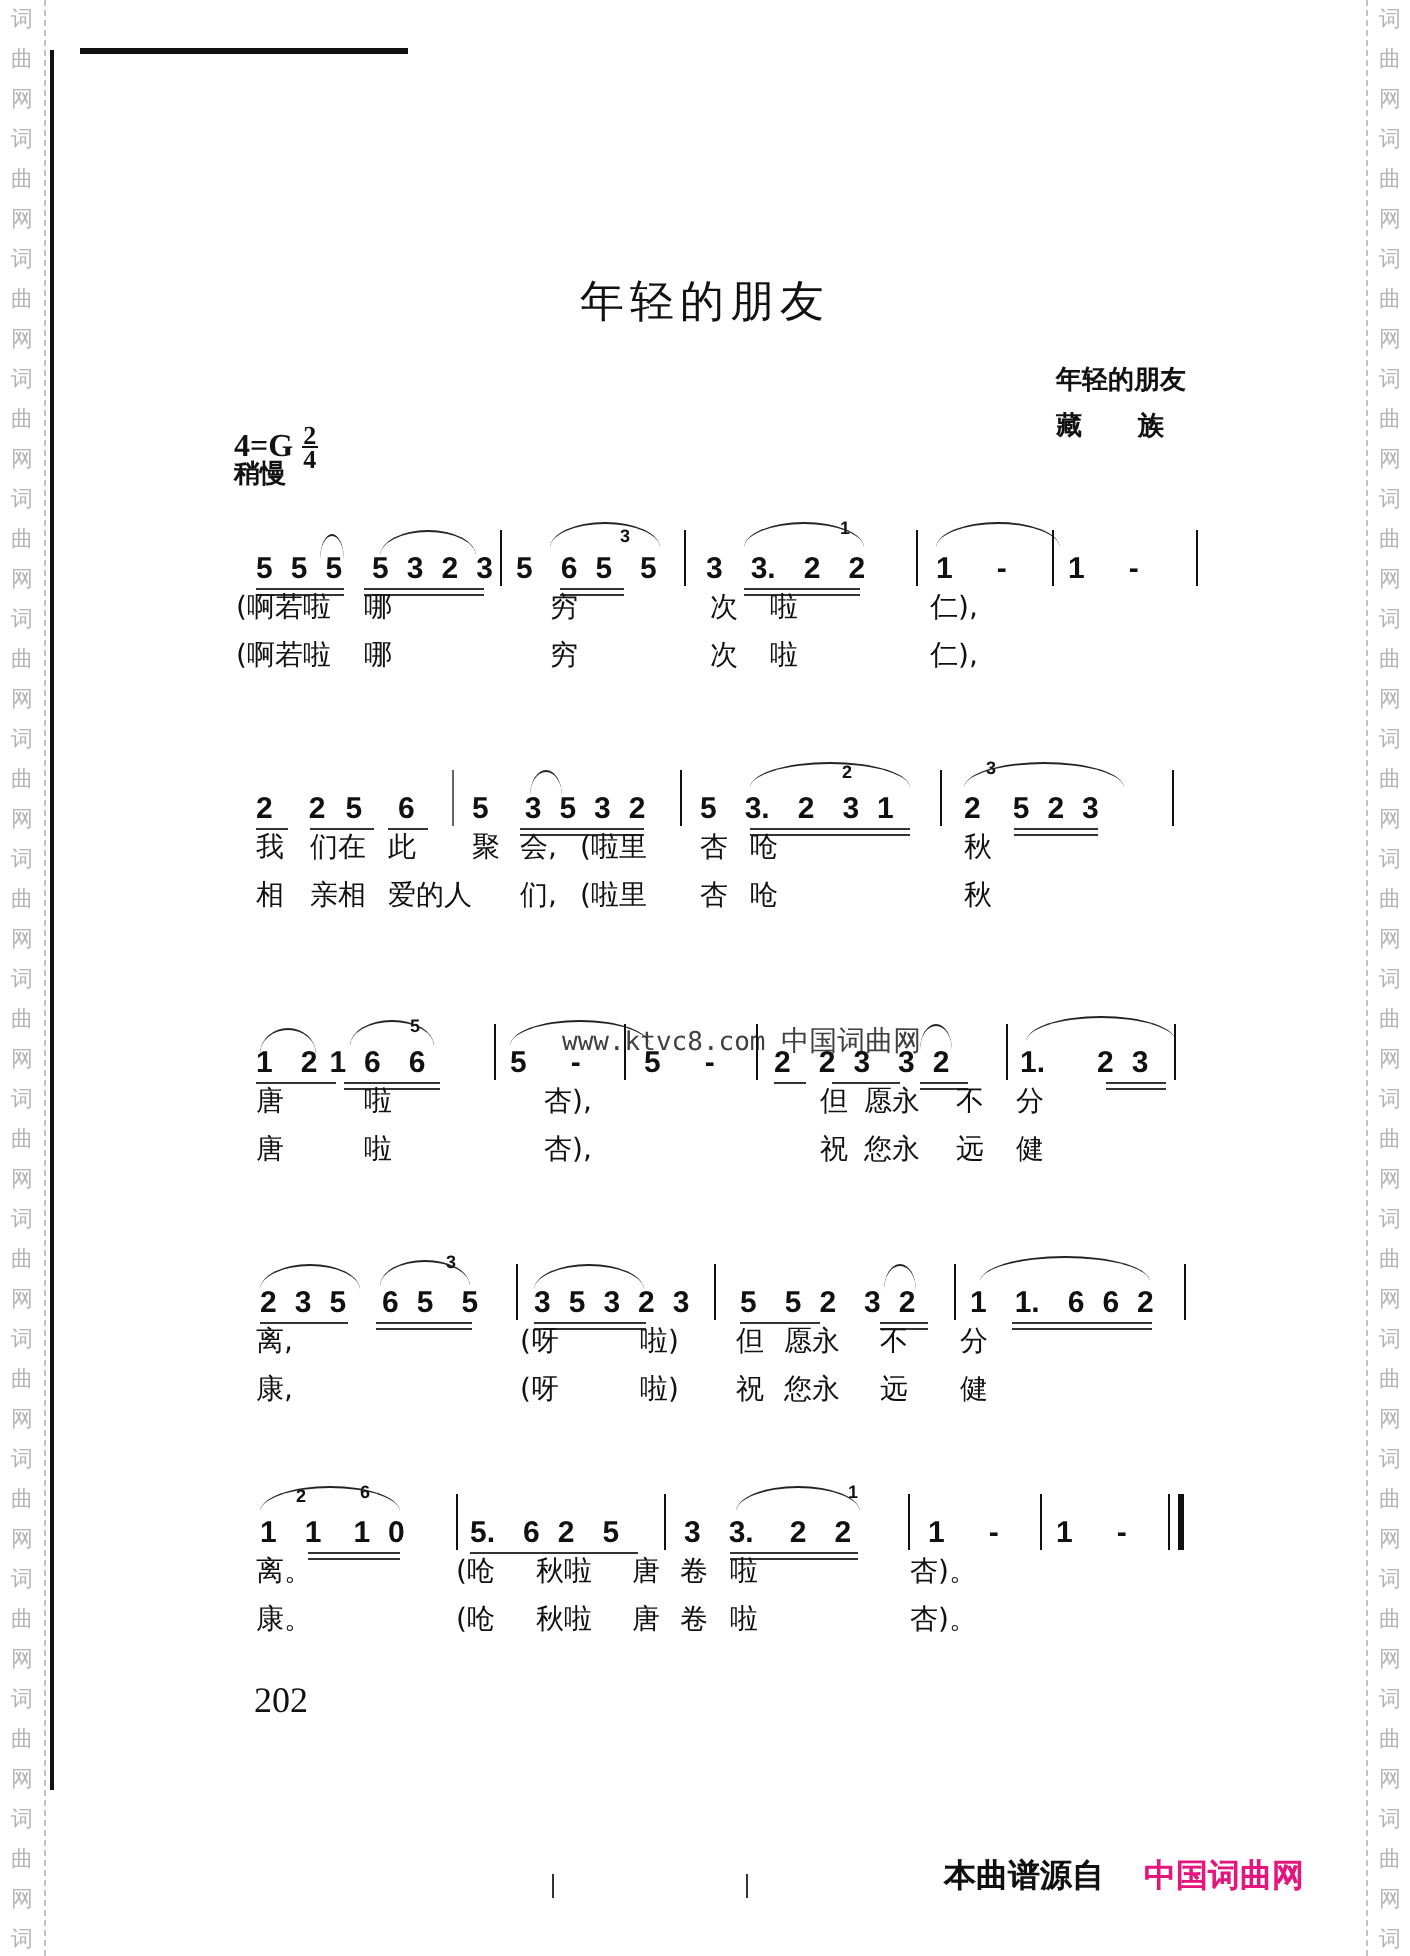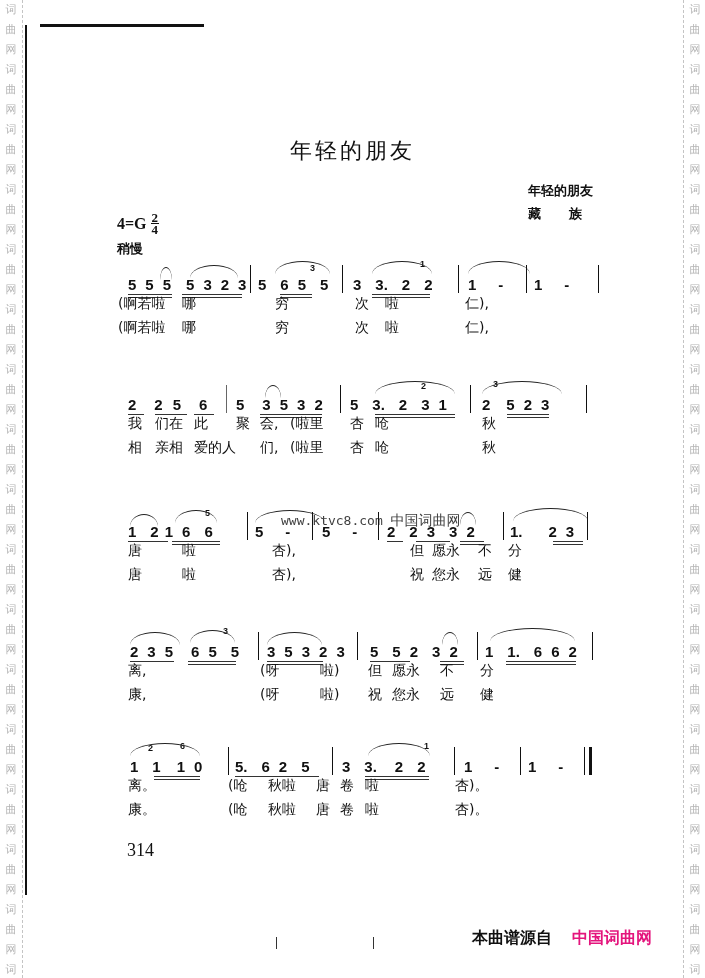--- a/index.html
+++ b/index.html
@@ -27,21 +27,21 @@
 
   .title {
     position: absolute; left: 0; width: 705px; top: 136px; text-align: center;
     font-family: "DejaVu Serif", serif; font-size: 22px; letter-spacing: 3px;
   }
   .meta { position: absolute; left: 528px; top: 179px; font-family: "DejaVu Serif", serif; font-size: 13px; font-weight: bold; line-height: 23px; }
   .meta .ethnic { letter-spacing: 28px; }
   .key { position: absolute; left: 117px; top: 212px; font-family: "Liberation Serif", serif; font-size: 16px; font-weight: bold; display: flex; align-items: center; gap: 4px; }
   .frac { display: inline-flex; flex-direction: column; align-items: center; font-size: 13px; line-height: 11px; }
   .frac span:first-child { border-bottom: 1px solid #111; padding: 0 1px; }
-  .tempo { position: absolute; left: 117px; top: 240px; font-size: 13px; font-weight: bold; }
+  .tempo { position: absolute; left: 117px; top: 228px; font-size: 13px; font-weight: bold; }
 
   .system { position: absolute; left: 110px; width: 500px; }
   .notes-row { position: relative; height: 30px; }
   .bar {
     position: absolute; display: flex; align-items: flex-end; height: 30px;
     font-family: "Liberation Sans", sans-serif; font-weight: bold; font-size: 15px;
   }
   .bar .n { margin-right: 9px; position: relative; }
   .barline { position: absolute; width: 1px; height: 28px; background: #111; top: 2px; }
   .barline.double { width: 4px; border-left: 1px solid #111; background: none; border-right: 3px solid #111; }
@@ -585,20 +585,20 @@
     <span style="left:18px;">康。</span>
     <span style="left:118px;">(呛</span>
     <span style="left:158px;">秋啦</span>
     <span style="left:206px;">唐</span>
     <span style="left:230px;">卷</span>
     <span style="left:255px;">啦</span>
     <span style="left:345px;">杏)。</span>
   </div>
 </div>
 
-<div class="page-num">314</div>
+<div class="page-num">202</div>
 
 <div class="tick" style="left:276px;"></div>
 <div class="tick" style="left:373px;"></div>
 
 <div class="footer">
   <span>本曲谱源自</span><span class="site">中国词曲网</span>
 </div>
 
 </body></html>

